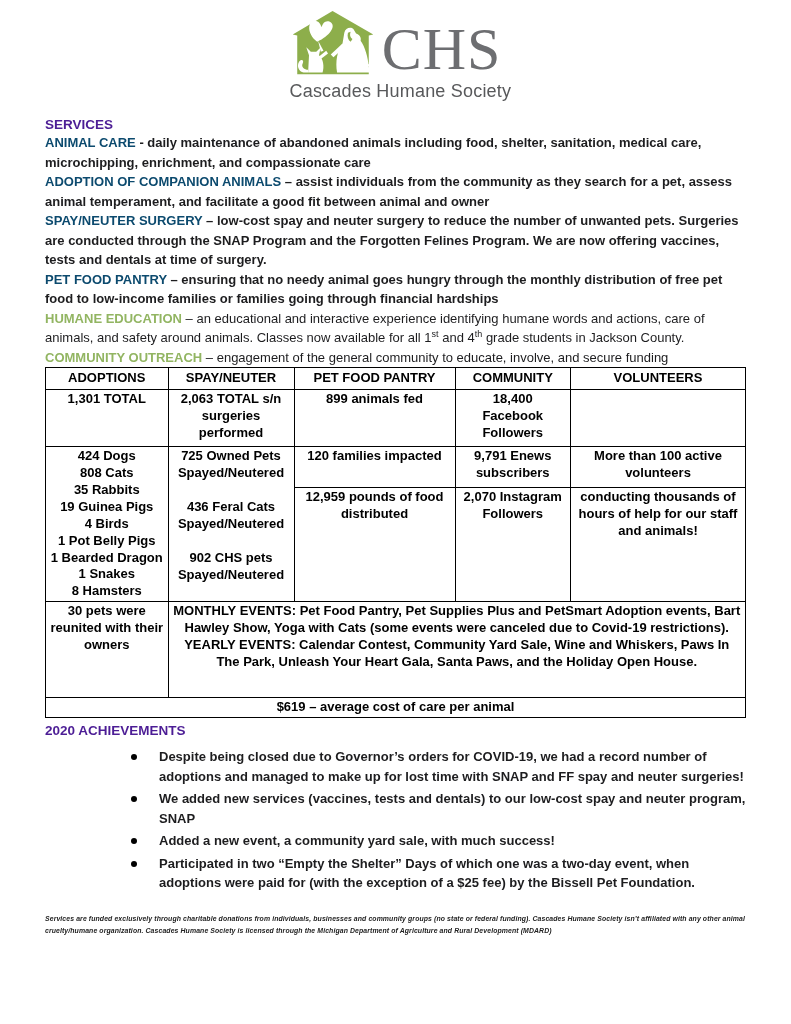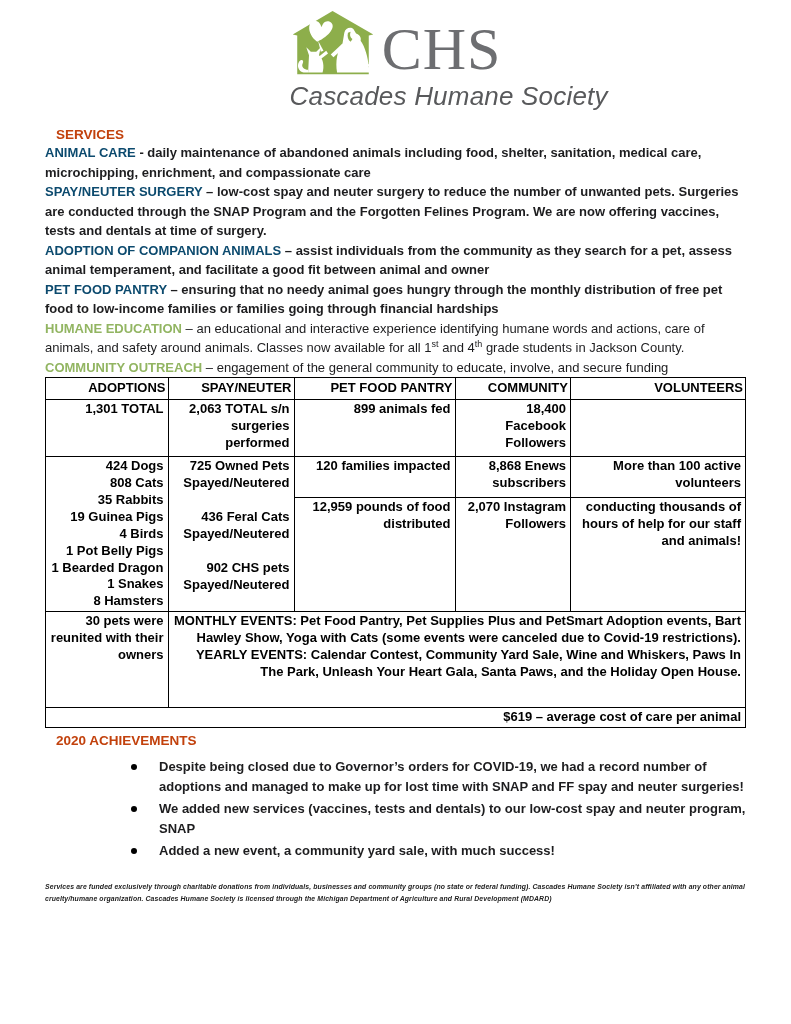--- a/index.html
+++ b/index.html
@@ -10,41 +10,41 @@
     padding:8px 45px 0 45px; overflow:hidden; position:relative;
   }
   
   .logo-block { width:212px; margin:2px auto 8px auto; text-align:right; }
   .logo-row { display:flex; align-items:flex-end; justify-content:center; gap:6px; }
   .logo-house { width:86px; height:68px; flex:0 0 auto; }
   .logo-acronym {
     font-family:"Liberation Serif", serif; font-size:60px; line-height:0.95;
     color:#6d6e71; letter-spacing:1px; font-weight:400;
   }
-  .logo-orgname { font-size:26px; color:#58595b; margin-top:3px; letter-spacing:0.2px; white-space:nowrap;font-style:italic; }
+  .logo-orgname { font-size:18px; color:#58595b; margin-top:3px; letter-spacing:0.2px; white-space:nowrap; }
   
   .headline {
     margin-top:14px; font-size:17.5px; font-weight:bold; color:#76a23d; letter-spacing:-0.2px;
   }
   
-  .section-heading { font-size:13.5px; font-weight:bold; color:#c2410c; margin-top:15px;margin-left:11px; }
+  .section-heading { font-size:13.5px; font-weight:bold; color:#4c1d95; margin-top:15px; }
   .services-list { margin-top:1px; }
   .service-line { font-size:13px; line-height:1.5; }
   .service-line.bold-desc { font-weight:bold; }
   .svc-label { font-weight:bold; color:#0c4a6e; }
   .svc-label.light { color:#92b562; }
   sup { font-size:9px; }
   
   .impact-heading { margin-top:12px; margin-bottom:3px; }
   table.impact {
     width:100%; border-collapse:collapse; table-layout:fixed;
     font-size:13px; font-weight:bold; color:#000;
   }
   table.impact td, table.impact th {
-    border:1.5px solid #000; vertical-align:top; text-align:right;
+    border:1.5px solid #000; vertical-align:top; text-align:center;
     padding:1px 4px; line-height:1.3;
   }
   table.impact th { font-size:13px; padding:2px 2px; }
   .col1{width:17.5%;} .col2{width:18%;} .col3{width:23%;} .col4{width:16.5%;} .col5{width:25%;}
   .cell-gap { margin-top:17px; }
   td.events-cell { text-align:left; padding:2px 8px; }
   td.avgcost-cell { text-align:left; padding:1px 6px; }
   td.reunited-cell { vertical-align:middle; }
   
   .achv-list { margin-top:9px; padding-left:78px; }
@@ -86,24 +86,24 @@
     <div class="logo-orgname">Cascades Humane Society</div>
   </div>
 
 
   <div class="section-heading">SERVICES</div>
   <div class="services-list">
     <div class="service-line bold-desc">
       <span class="svc-label">ANIMAL CARE</span><span> - </span><span>daily maintenance of abandoned animals including food, shelter, sanitation, medical care, microchipping, enrichment, and compassionate care</span>
     </div>
     <div class="service-line bold-desc">
+      <span class="svc-label">ADOPTION OF COMPANION ANIMALS</span><span> – </span><span>assist individuals from the community as they search for a pet, assess animal temperament, and facilitate a good fit between animal and owner</span>
+    </div>
+    <div class="service-line bold-desc">
       <span class="svc-label">SPAY/NEUTER SURGERY</span><span> – </span><span>low-cost spay and neuter surgery to reduce the number of unwanted pets.  Surgeries are conducted through the SNAP Program and the Forgotten Felines Program. We are now offering vaccines, tests and dentals at time of surgery.</span>
-    </div>
-    <div class="service-line bold-desc">
-      <span class="svc-label">ADOPTION OF COMPANION ANIMALS</span><span> – </span><span>assist individuals from the community as they search for a pet, assess animal temperament, and facilitate a good fit between animal and owner</span>
     </div>
     <div class="service-line bold-desc">
       <span class="svc-label">PET FOOD PANTRY</span><span> – </span><span>ensuring that no needy animal goes hungry through the monthly distribution of free pet food to low-income families or families going through financial hardships</span>
     </div>
     <div class="service-line">
       <span class="svc-label light">HUMANE EDUCATION</span><span> – </span><span>an educational and interactive experience identifying humane words and actions, care of animals, and safety around animals. Classes now available for all 1</span><sup>st</sup><span> and 4</span><sup>th</sup><span> grade students in Jackson County.</span>
     </div>
     <div class="service-line">
       <span class="svc-label light">COMMUNITY OUTREACH</span><span> – </span><span>engagement of the general community to educate, involve, and secure funding</span>
     </div>
@@ -144,21 +144,21 @@
         <div>1 Bearded Dragon</div>
         <div>1 Snakes</div>
         <div>8 Hamsters</div>
       </td>
       <td rowspan="2">
         <div>725 Owned Pets Spayed/Neutered</div>
         <div class="cell-gap">436 Feral Cats Spayed/Neutered</div>
         <div class="cell-gap">902 CHS pets Spayed/Neutered</div>
       </td>
       <td>120 families impacted</td>
-      <td>8,868 Enews subscribers</td>
+      <td>9,791 Enews subscribers</td>
       <td>More than 100 active volunteers</td>
     </tr>
     <tr style="height:112px;">
       <td>12,959 pounds of food distributed</td>
       <td>2,070 Instagram Followers</td>
       <td>conducting thousands of hours of help for our staff and animals!</td>
     </tr>
     <tr style="height:96px;">
       <td class="reunited-cell">30 pets were reunited with their owners</td>
       <td colspan="4" class="events-cell">
@@ -180,17 +180,21 @@
       <span>Despite being closed due to Governor’s orders for COVID-19, we had a record number of adoptions and managed to make up for lost time with SNAP and FF spay and neuter surgeries!</span>
     </div>
     <div class="achv-item">
       <span class="bullet-dot"></span>
       <span>We added new services (vaccines, tests and dentals) to our low-cost spay and neuter program, SNAP</span>
     </div>
     <div class="achv-item">
       <span class="bullet-dot"></span>
       <span>Added a new event, a community yard sale, with much success!</span>
     </div>
+    <div class="achv-item">
+      <span class="bullet-dot"></span>
+      <span>Participated in two “Empty the Shelter” Days of which one was a two-day event, when adoptions were paid for (with the exception of a $25 fee) by the Bissell Pet Foundation.</span>
+    </div>
   </div>
 
   <div class="footer-disclaimer">Services are funded exclusively through charitable donations from individuals, businesses and community groups (no state or federal funding). Cascades Humane Society isn’t affiliated with any other animal cruelty/humane organization. Cascades Humane Society is licensed through the Michigan Department of Agriculture and Rural Development (MDARD)</div>
 
 </div>
 
 </body></html>

